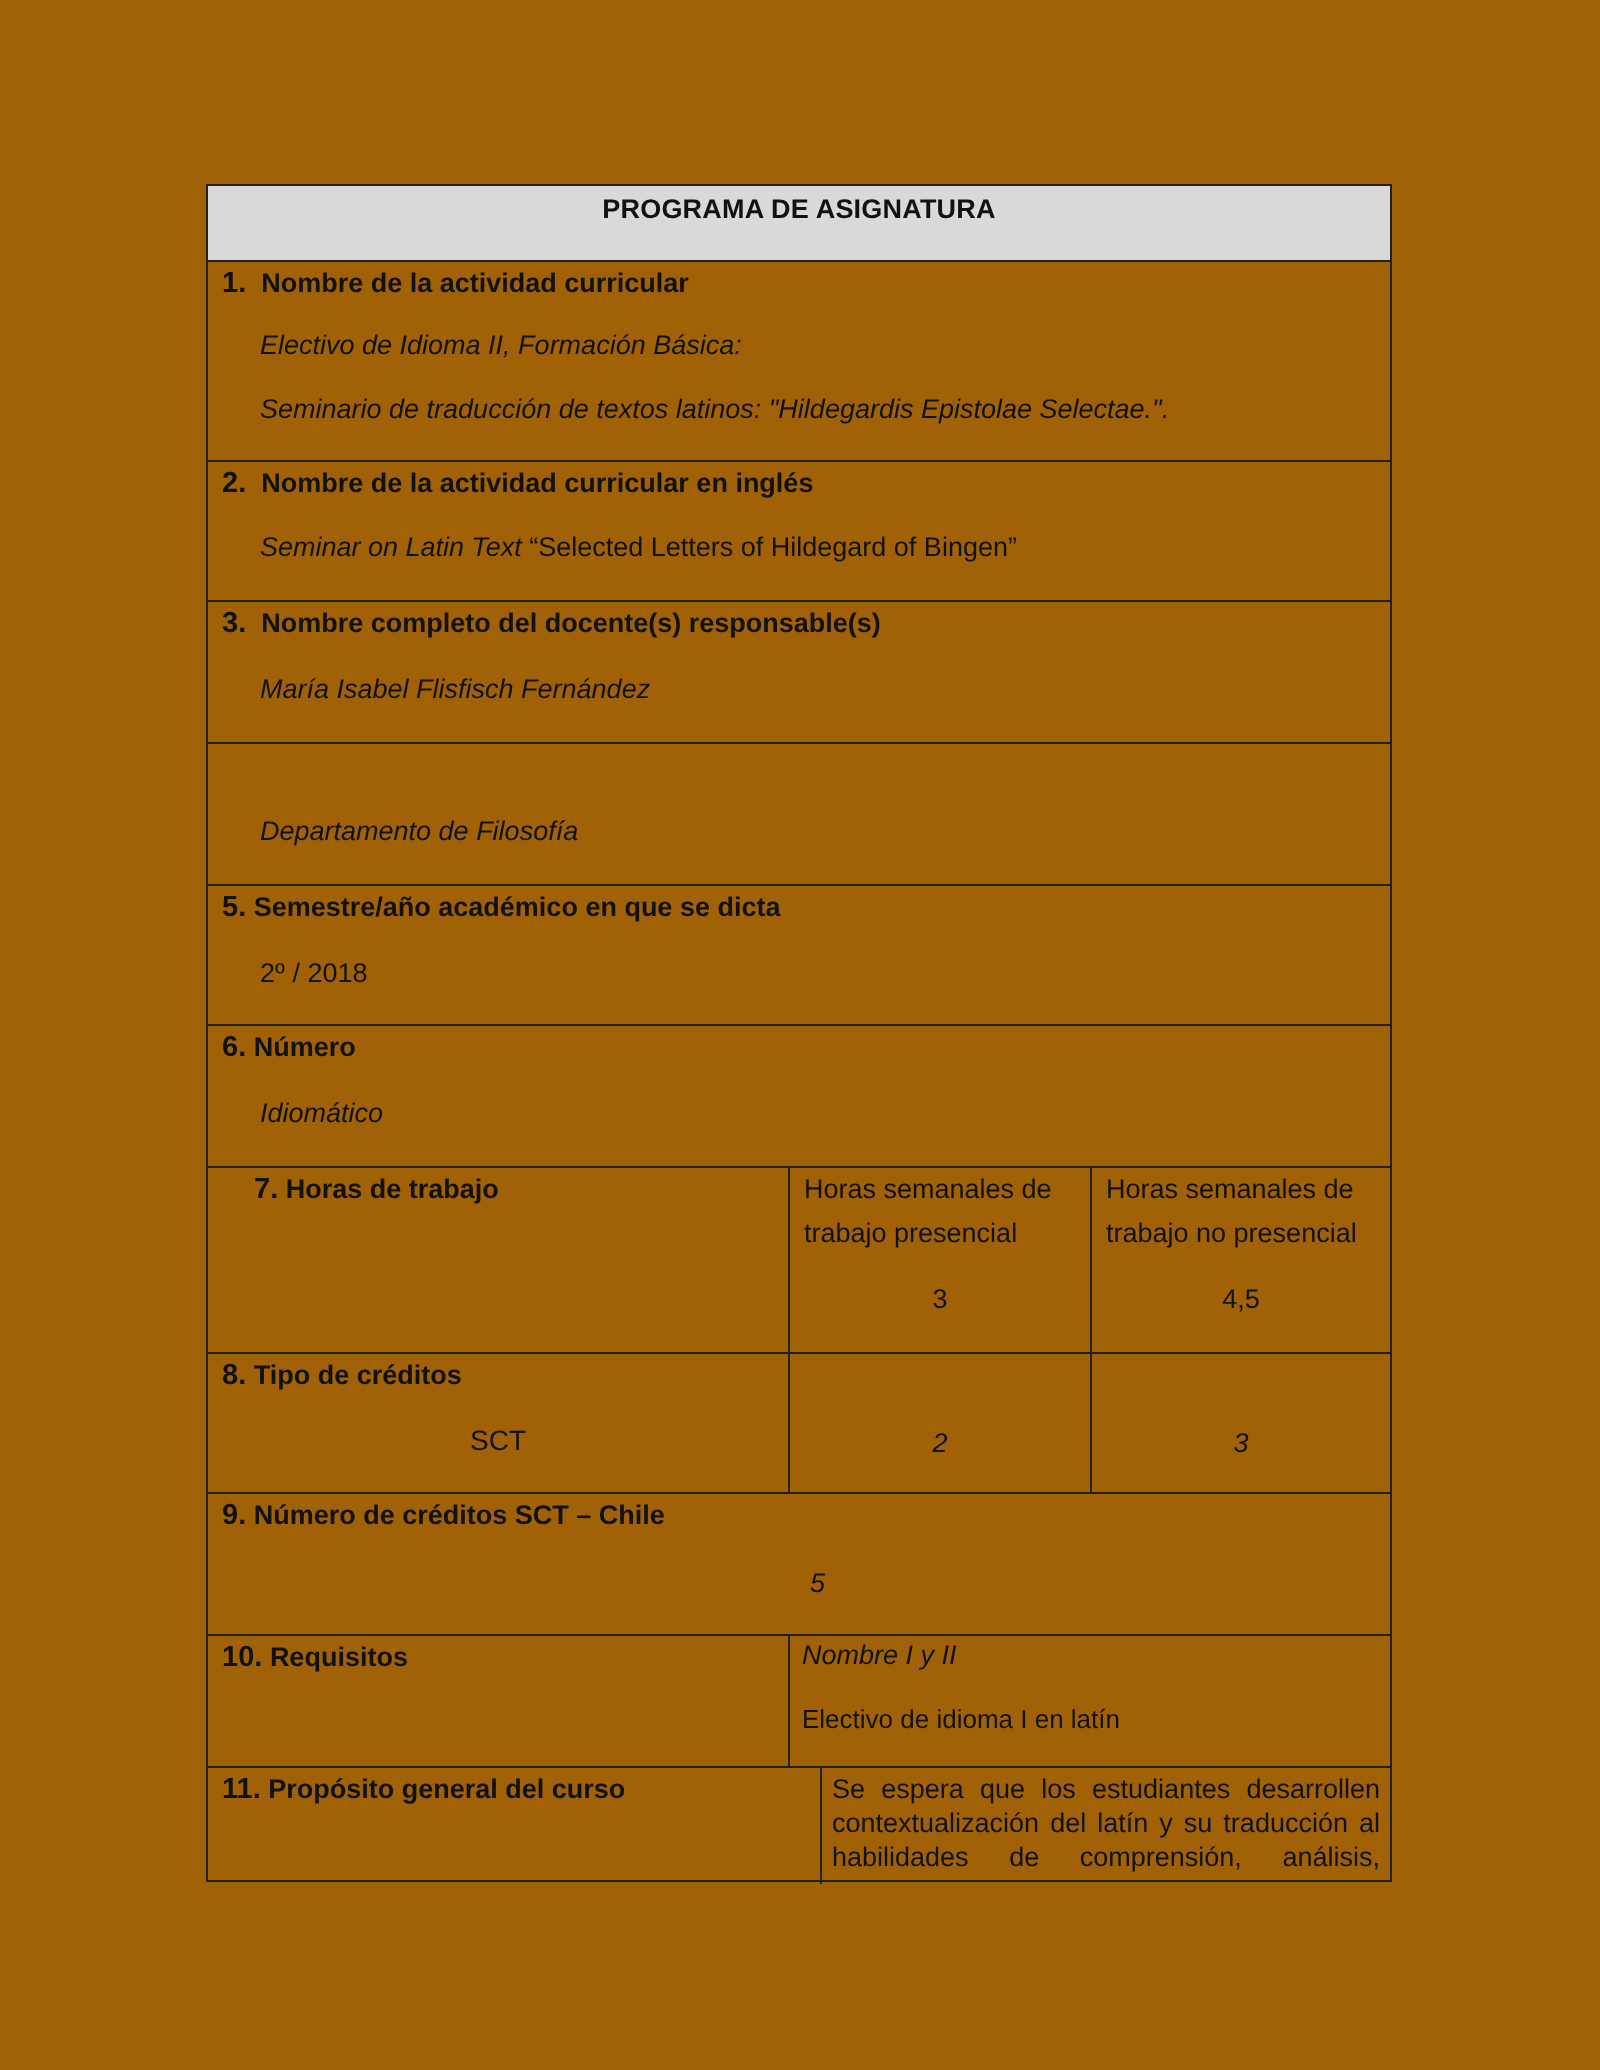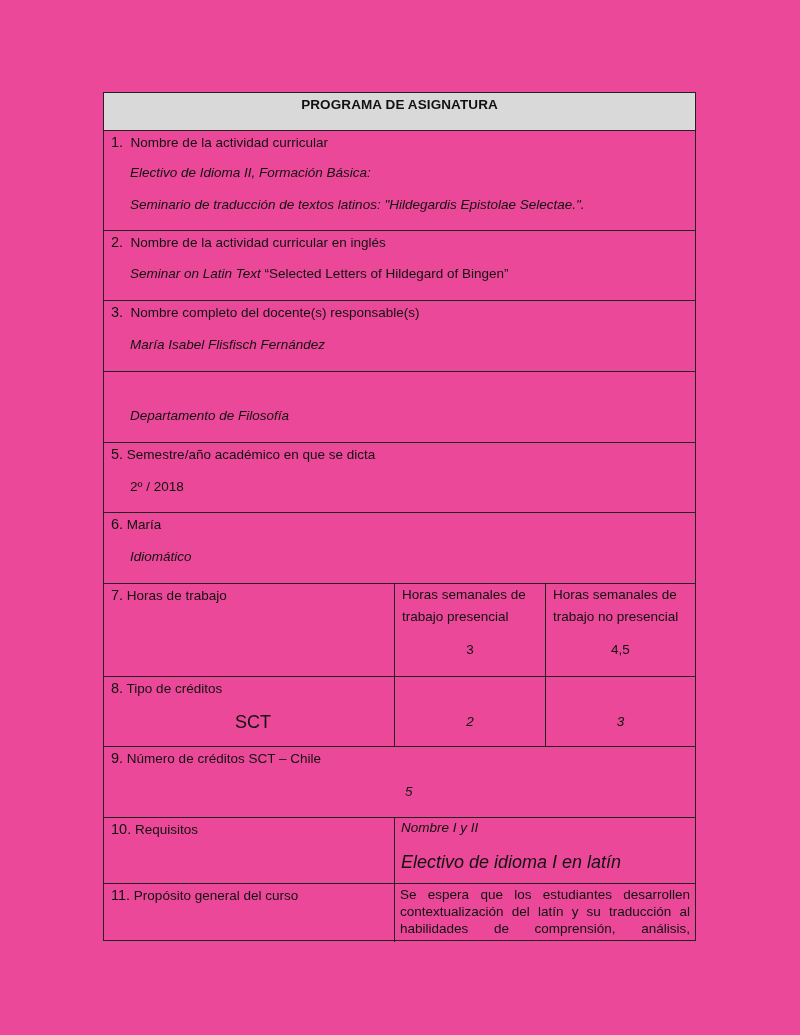--- a/index.html
+++ b/index.html
@@ -12,21 +12,21 @@
       height: 1035px;
       position: relative;
       font-family: "Liberation Sans", sans-serif;
       color: #111111;
       overflow: hidden;
     }
     .page {
       position: absolute;
       left: 0; top: 0;
       width: 800px; height: 1035px;
-      background: #ec4899;
+      background: #a16207;
     }
     .tbl {
       position: absolute;
       left: 103px;
       top: 92px;
       width: 593px;
       height: 849px;
       border: 1.5px solid #222222;
       box-sizing: border-box;
     }
@@ -43,21 +43,21 @@
       text-align: center;
       font-weight: bold;
       font-size: 13.5px;
       padding-top: 4px;
       letter-spacing: 0.1px;
     }
     .label {
       position: absolute;
       left: 7px;
       top: 3px;
-      font-weight: normal;
+      font-weight: bold;
       font-size: 13.5px;
       white-space: nowrap;
     }
     .label .num { font-size: 14.5px; }
     .val {
       position: absolute;
       left: 26px;
       font-size: 13.5px;
       font-style: italic;
       white-space: nowrap;
@@ -132,27 +132,27 @@
 
     <div class="row" style="top:349px; height:70px;">
       <div class="label">
         <span class="num">5.</span> <span>Semestre/año académico en que se dicta</span>
       </div>
       <div class="val plain" style="top:36px;text-align:right;">2º / 2018</div>
     </div>
 
     <div class="row" style="top:419px; height:71px;">
       <div class="label">
-        <span class="num">6.</span> <span>María</span>
+        <span class="num">6.</span> <span>Número</span>
       </div>
       <div class="val" style="top:36px;">Idiomático</div>
     </div>
 
     <div class="row" style="top:490px; height:93px;">
-      <div class="cell" style="left:0; width:290px;">
+      <div class="cell" style="left:16px; width:290px;">
         <div class="label">
           <span class="num">7.</span> <span>Horas de trabajo</span>
         </div>
       </div>
       <div class="cell vline" style="left:290px; width:151px;">
         <div class="cell-text" style="top:0;">
           <div>Horas semanales de</div>
           <div>trabajo presencial</div>
         </div>
         <div class="center-val" style="top:58px;">3</div>
@@ -164,21 +164,21 @@
         </div>
         <div class="center-val" style="top:58px;">4,5</div>
       </div>
     </div>
 
     <div class="row" style="top:583px; height:70px;">
       <div class="cell" style="left:0; width:290px;">
         <div class="label">
           <span class="num">8.</span> <span>Tipo de créditos</span>
         </div>
-        <div style="position:absolute; left:131px; top:35px; font-size:18px;">SCT</div>
+        <div style="position:absolute; left:131px; top:35px; font-size:14px;">SCT</div>
       </div>
       <div class="cell vline" style="left:290px; width:151px;">
         <div class="center-val" style="top:37px; font-style:italic;">2</div>
       </div>
       <div class="cell vline" style="left:441px; right:0;">
         <div class="center-val" style="top:37px; font-style:italic;">3</div>
       </div>
     </div>
 
     <div class="row" style="top:653px; height:71px;">
@@ -189,31 +189,31 @@
     </div>
 
     <div class="row" style="top:724px; height:66px;">
       <div class="cell" style="left:0; width:290px;">
         <div class="label">
           <span class="num">10.</span> <span>Requisitos</span>
         </div>
       </div>
       <div class="cell vline" style="left:290px; right:0;">
         <div style="position:absolute; left:6px; top:2px; font-size:13.5px; font-style:italic;">Nombre I y II</div>
-        <div style="position:absolute; left:6px; top:34px; font-size:18px; font-style:italic;">Electivo de idioma I en latín</div>
+        <div style="position:absolute; left:6px; top:34px; font-size:13px; ">Electivo de idioma I en latín</div>
       </div>
     </div>
 
     <div class="row" style="top:790px; height:59px;">
       <div class="cell" style="left:0; width:290px;">
         <div class="label">
           <span class="num">11.</span> <span>Propósito general del curso</span>
         </div>
       </div>
-      <div class="cell vline" style="left:290px; right:0;padding-left:24px;">
+      <div class="cell vline" style="left:306px; right:0;padding-left:24px;">
         <div class="just">
           <div>Se espera que los estudiantes desarrollen</div>
           <div>contextualización del latín y su traducción al</div>
           <div>habilidades de comprensión, análisis,</div>
         </div>
       </div>
     </div>
 
   </div>
 </div>

